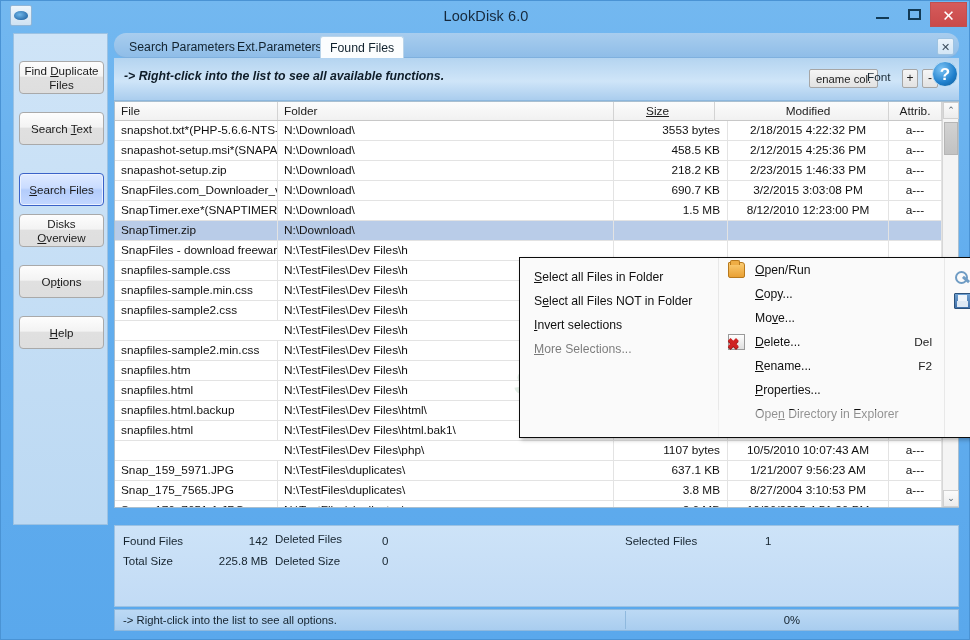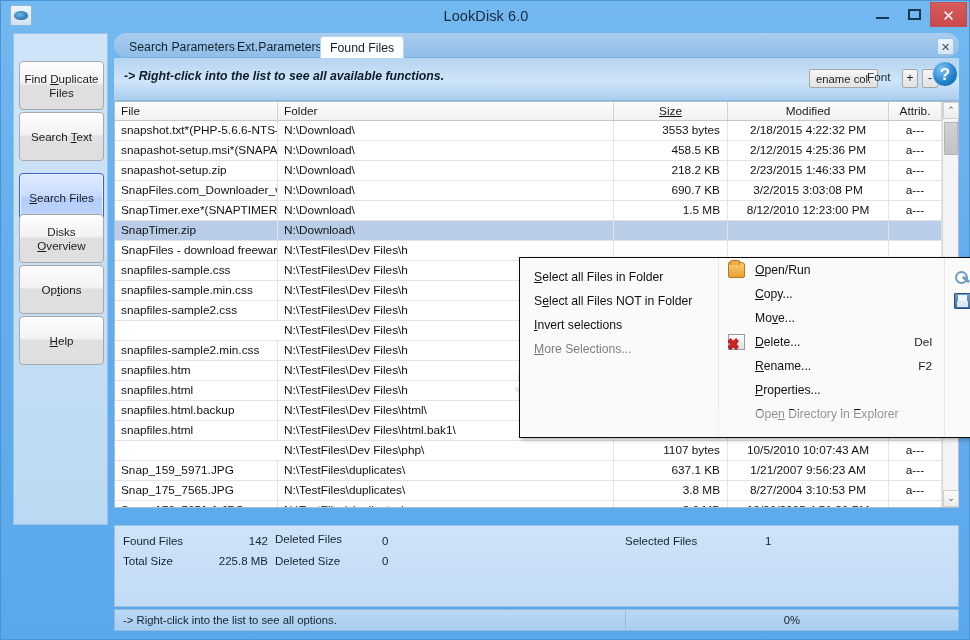--- a/index.html
+++ b/index.html
@@ -82,21 +82,21 @@
 
   
   #sidebar {
     position: absolute; left: 12px; top: 32px;
     width: 95px; height: 492px;
     background: linear-gradient(180deg,#cfe4f7 0%,#bcd9f3 100%);
     border: 1px solid #9cc2e3;
   }
   .sbtn {
     position: absolute; left: 5px;
-    width: 85px; height: 49px;
+    width: 85px; height: 33px;
     background: linear-gradient(180deg,#fdfdfd 0%,#f3f3f3 45%,#e0e0e0 50%,#dedede 100%);
     border: 1px solid #a9a9a9;
     border-radius: 4px;
     font-size: 11.6px;
     color: #1b1b1b;
     display: flex; align-items: center; justify-content: center;
     text-align: center;
     line-height: 14px;
     cursor: default;
     padding: 0 3px;
@@ -224,21 +224,21 @@
   }
   .hcell {
     position: absolute; top: 0; height: 18px;
     line-height: 18px;
     font-size: 11.8px; color: #1b1b1b;
     border-right: 1px solid #d3d3d3;
     cursor: default;
   }
   #h0 { left: 0;   width: 163px; padding-left: 6px; }
   #h1 { left: 163px; width: 336px; padding-left: 6px; }
-  #h2 { left: 499px; width: 114px; text-align: center; text-decoration: underline; }
+  #h2 { left: 486px; width: 114px; text-align: center; text-decoration: underline; }
   #h3 { left: 613px; width: 161px; text-align: center; }
   #h4 { left: 774px; width: 53px; text-align: center; }
 
   #rows {
     position: absolute; left: 0; top: 19px;
     width: 827px; height: 386px;
     overflow: hidden;
   }
   .row {
     position: relative;

